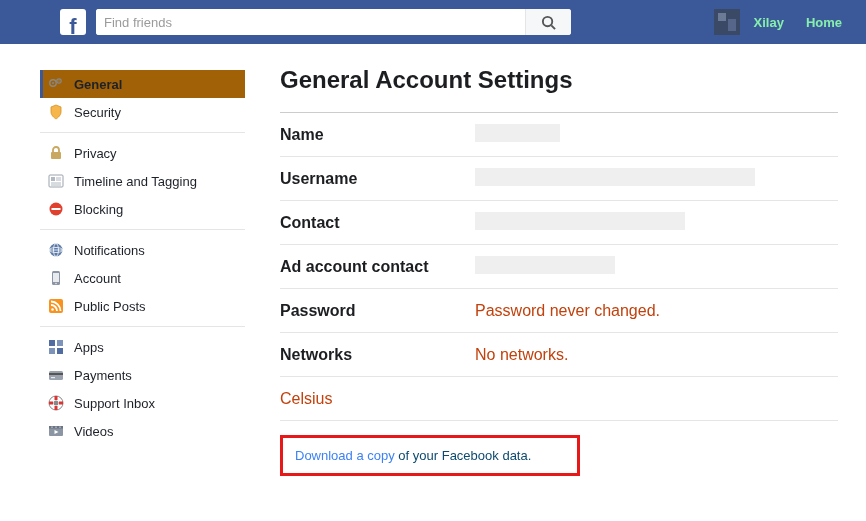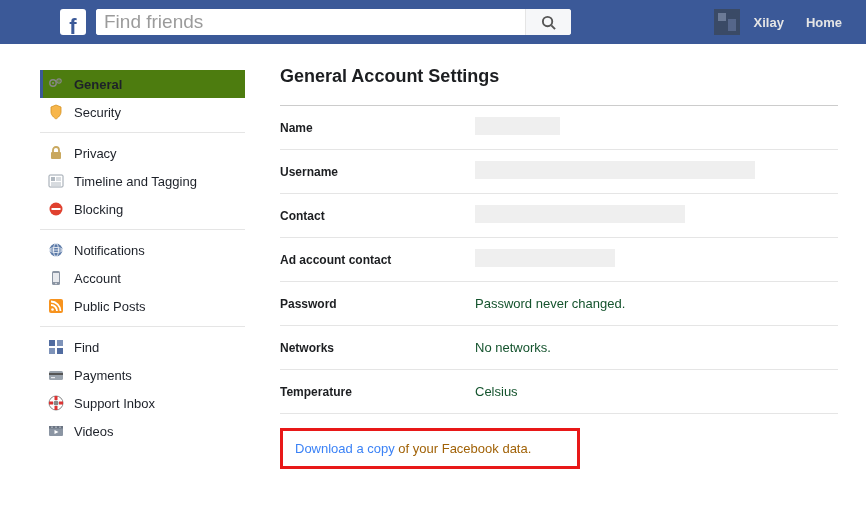--- a/index.html
+++ b/index.html
@@ -1,43 +1,43 @@
 <!DOCTYPE html>
 <html><head>
 <meta charset="utf-8">
 <style>
   * { box-sizing: border-box; margin: 0; padding: 0; }
   body { font-family: Helvetica, Arial, sans-serif; font-size: 13px; background: #fff; color: #1d2129; width: 866px; }
   .topbar { background: #3b5998; height: 44px; display: flex; align-items: center; padding: 0 16px 0 60px; }
   .fb-logo { width: 26px; height: 26px; background: #fff; color: #3b5998; font-weight: bold; font-size: 22px; display: flex; align-items: flex-end; justify-content: center; border-radius: 3px; margin-right: 10px; line-height: 1; padding-bottom: 0; }
   .fb-logo span { transform: translateY(3px); }
   .search-wrap { flex: 0 0 475px; height: 26px; background: #fff; border-radius: 3px; display: flex; align-items: stretch; }
-  .search-input { flex: 1; border: none; outline: none; padding: 0 8px; font-size: 19px; color: #ec4899; border-radius: 3px 0 0 3px; }
+  .search-input { flex: 1; border: none; outline: none; padding: 0 8px; font-size: 13px; color: #ec4899; border-radius: 3px 0 0 3px; }
   .search-input::placeholder { color: #9b9b9b; }
   .search-btn { width: 46px; background: #f6f7f9; border: none; border-left: 1px solid #e5e5e5; border-radius: 0 3px 3px 0; display: flex; align-items: center; justify-content: center; cursor: pointer; }
   .top-right { margin-left: auto; display: flex; align-items: center; gap: 6px; }
   .avatar { width: 26px; height: 26px; background: #2b3a55; display: inline-block; }
-  .tr-link { color: #e5e5e5; font-weight: bold; font-size: 13px; padding: 0 8px; cursor: pointer; }
+  .tr-link { color: #86efac; font-weight: bold; font-size: 13px; padding: 0 8px; cursor: pointer; }
   .content { display: flex; padding: 20px 0 0 40px; }
   .sidebar { width: 205px; padding-right: 0; }
   .side-group { border-bottom: 1px solid #e5e5e5; padding: 6px 0; }
   .side-group:last-child { border-bottom: none; }
   .side-item { display: flex; align-items: center; height: 28px; padding: 0 8px; cursor: pointer; color: #1d2129; font-size: 13px; }
-  .side-item.active { background: #4d7c0f; border-left: 3px solid #3b5998; padding-left: 5px; font-weight: bold; }
+  .side-item.active { background: #a16207; border-left: 3px solid #3b5998; padding-left: 5px; font-weight: bold; }
   .side-icon { width: 16px; height: 16px; margin-right: 10px; display: flex; align-items: center; justify-content: center; flex-shrink: 0; }
   .main { flex: 1; padding: 0 28px 0 35px; }
-  .page-title { font-size: 18px; font-weight: bold; color: #1c1e21; margin-bottom: 18px; margin-top: 2px; }
+  .page-title { font-size: 24px; font-weight: bold; color: #1c1e21; margin-bottom: 18px; margin-top: 2px; }
   .settings-table { border-top: 1px solid #ccc; }
   .srow { display: flex; align-items: center; border-bottom: 1px solid #e5e5e5; min-height: 44px; padding: 10px 0; }
-  .srow-label { width: 195px; font-weight: bold; color: #1c1e21; font-size: 12px; }
-  .srow-val { color: #14532d; font-size: 13px; }
+  .srow-label { width: 195px; font-weight: bold; color: #1c1e21; font-size: 16px; }
+  .srow-val { color: #c2410c; font-size: 16px; }
   .redacted { background: #efefef; height: 18px; display: inline-block; }
   .download-box { border: 3px solid #e81818; padding: 10px 12px; margin-top: 14px; width: 300px; }
   .dl-link { color: #3b82f6; cursor: pointer; }
-  .dl-rest { color: #a16207; }
+  .dl-rest { color: #0c4a6e; }
   svg { display: block; }
 </style>
 </head>
 <body>
 
 <div class="topbar">
   <div class="fb-logo">
       <span>f</span>
     </div>
   <div class="search-wrap">
@@ -157,21 +157,21 @@
       <div class="side-group">
         <div class="side-item">
           <span class="side-icon">
             <svg width="16" height="16" viewBox="0 0 16 16">
               <rect x="1" y="1" width="6" height="6" fill="#516ca0"></rect>
               <rect x="9" y="1" width="6" height="6" fill="#7e93b9"></rect>
               <rect x="1" y="9" width="6" height="6" fill="#7e93b9"></rect>
               <rect x="9" y="9" width="6" height="6" fill="#516ca0"></rect>
             </svg>
           </span>
-          <span>Find</span>
+          <span>Apps</span>
         </div>
         <div class="side-item">
           <span class="side-icon">
             <svg width="16" height="16" viewBox="0 0 16 16">
               <rect x="1" y="4" width="14" height="9" rx="1.5" fill="#9aa3ad"></rect>
               <rect x="1" y="6" width="14" height="2" fill="#555"></rect>
               <rect x="3" y="10" width="4" height="1.2" fill="#e8eaee"></rect>
             </svg>
           </span>
           <span>Payments</span>
@@ -222,21 +222,20 @@
         </div>
         <div class="srow">
           <div class="srow-label">Password</div>
           <div class="srow-val">Password never changed.</div>
         </div>
         <div class="srow">
           <div class="srow-label">Networks</div>
           <div class="srow-val">No networks.</div>
         </div>
         <div class="srow">
-          <div class="srow-label">Temperature</div>
           <div class="srow-val">Celsius</div>
         </div>
       </div>
     <div class="download-box">
       <span class="dl-link">Download a copy</span><span class="dl-rest"> of your Facebook data.</span>
     </div>
   </div>
 </div>
 
 </body></html>

